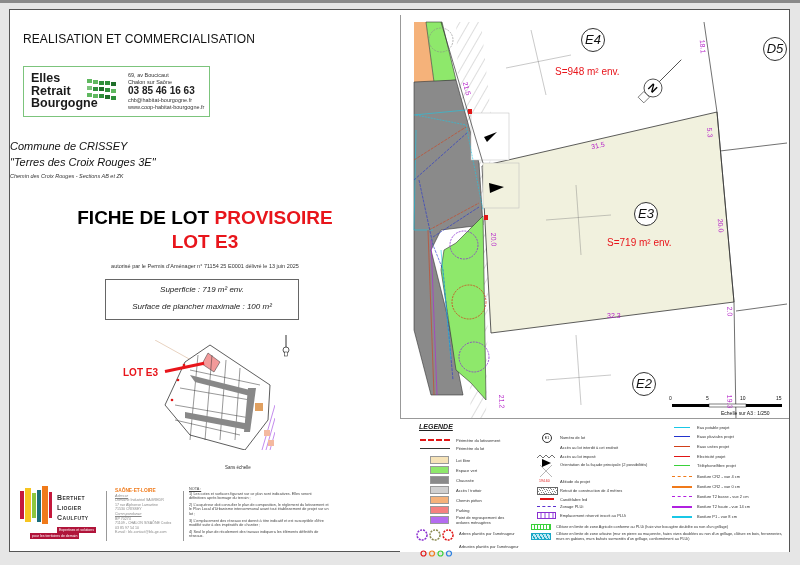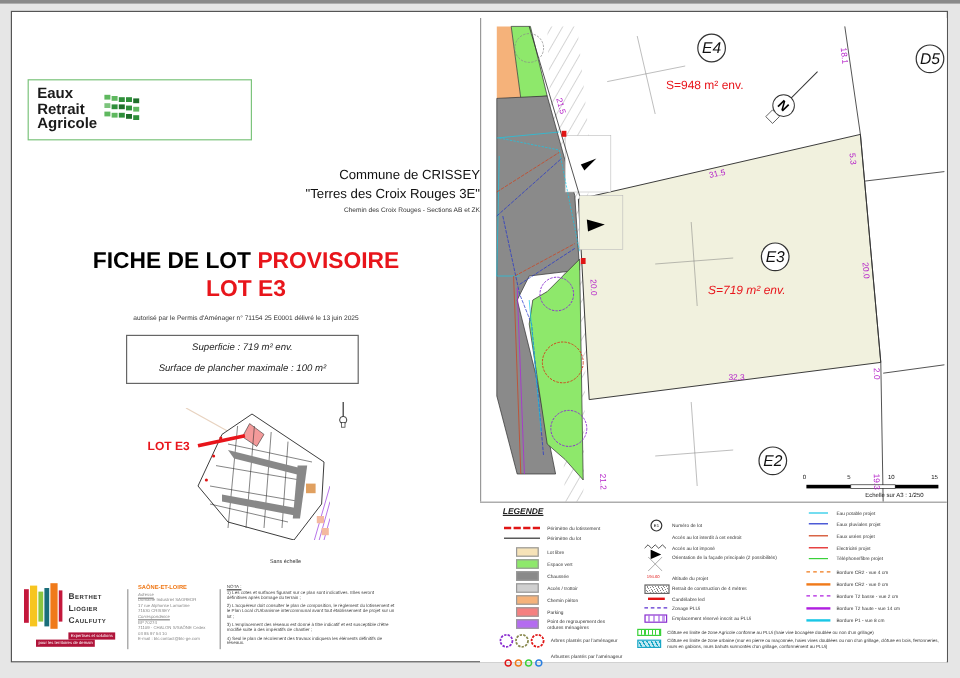--- a/index.html
+++ b/index.html
@@ -8,64 +8,72 @@
   .frame{position:absolute;left:9px;top:9px;width:781px;height:543px;background:#fff;border:1px solid #555;box-sizing:border-box;}
   .topband{position:absolute;left:0;top:0;width:800px;height:3px;background:#8a8a8a;}
   .abs{position:absolute;}
   .real{left:14px;top:22px;font-size:12px;color:#111;letter-spacing:0.1px;}
   .logo{left:13px;top:56px;width:187px;height:51px;border:1.5px solid #7cc47c;box-sizing:border-box;background:#fff;}
   .logo .name{position:absolute;left:7px;top:5px;font-size:12.5px;font-weight:bold;line-height:12.5px;color:#1a1a1a;}
   .logo .squares{position:absolute;left:63px;top:12px;width:30px;height:28px;}
   .logo .sq{position:absolute;width:5px;height:4px;background:#2f8f3a;}
   .logo .info{position:absolute;left:104px;top:5px;font-size:5.5px;color:#333;line-height:6.5px;}
   .logo .phone{font-size:10px;font-weight:bold;color:#222;line-height:12px;}
-  .commune{left:0;width:390px;text-align:right;}
+  .commune{left:0;width:390px;text-align:left;font-style:italic;}
   .fiche{left:0;width:390px;text-align:center;font-weight:bold;font-size:19px;}
   .red{color:#e8151b;}
   .infobox{left:93px;top:279px;width:194px;height:41px;border:1px solid #666;box-sizing:border-box;font-style:italic;font-size:8px;text-align:center;color:#222;}
   .map-area{position:absolute;left:400px;top:15px;width:388px;height:405px;overflow:hidden;background:#fff;border-left:1px solid #999;}
   .legend{position:absolute;left:400px;top:418px;width:389px;height:133px;background:#fff;border-top:1px solid #999;}
   .lg-item{position:absolute;font-size:4px;color:#333;white-space:nowrap;}
   .swatch{position:absolute;width:19px;height:8px;border:1px solid #999;box-sizing:border-box;}
   .circle-lbl{position:absolute;width:22px;height:22px;border:1px solid #333;border-radius:50%;text-align:center;line-height:22px;font-style:italic;font-size:13px;color:#111;background:#fff;}
   .dim{position:absolute;font-size:7px;color:#b420c8;}
   .surf{position:absolute;font-size:10px;color:#e8151b;}
   .notes{left:186px;top:487px;width:140px;font-size:3.8px;color:#444;line-height:4.6px;}
 </style>
 </head>
 <body>
 
 <div class="sheet">
   <div class="topband"></div>
   <div class="frame"></div>
 
+  <div class="abs real" style="left:23px;top:32px;">REALISATION ET COMMERCIALISATION</div>
 
   <div class="abs logo" style="left:23px;top:66px;">
     <div class="name">
-      <div>Eaux</div>
+      <div>Elles</div>
       <div>Retrait</div>
-      <div>Agricole</div>
+      <div>Bourgogne</div>
     </div>
     <div class="squares">
       <div class="sq" style="left:0;top:0;background:#5fb85f"></div>
         <div class="sq" style="left:6px;top:1px;background:#5fb85f"></div>
         <div class="sq" style="left:12px;top:2px;background:#2f8f3a"></div>
         <div class="sq" style="left:18px;top:2px;background:#2f8f3a"></div>
         <div class="sq" style="left:24px;top:3px;background:#1f6f2a"></div>
       <div class="sq" style="left:0;top:7px;background:#7cc47c"></div>
         <div class="sq" style="left:6px;top:8px;background:#2f8f3a"></div>
         <div class="sq" style="left:12px;top:8px;background:#1f6f2a"></div>
         <div class="sq" style="left:18px;top:9px;background:#2f8f3a"></div>
         <div class="sq" style="left:24px;top:10px;background:#5fb85f"></div>
       <div class="sq" style="left:0;top:14px;background:#5fb85f"></div>
         <div class="sq" style="left:6px;top:15px;background:#5fb85f"></div>
         <div class="sq" style="left:12px;top:15px;background:#2f8f3a"></div>
         <div class="sq" style="left:18px;top:16px;background:#1f6f2a"></div>
         <div class="sq" style="left:24px;top:17px;background:#2f8f3a"></div>
     </div>
+    <div class="info">
+      <div>69, av Boucicaut</div>
+      <div>Chalon sur Saône</div>
+      <div class="phone">03 85 46 16 63</div>
+      <div>chb@habitat-bourgogne.fr</div>
+      <div>www.coop-habitat-bourgogne.fr</div>
+    </div>
   </div>
 
   <div class="abs commune" style="left:10px;top:140px;font-size:11px;color:#111;">Commune de CRISSEY</div>
   <div class="abs commune" style="left:10px;top:156px;font-size:11px;color:#111;">"Terres des Croix Rouges 3E"</div>
   <div class="abs commune" style="left:10px;top:173px;font-size:5.5px;color:#333;">Chemin des Croix Rouges - Sections AB et ZK</div>
 
   <div class="abs fiche" style="left:10px;top:207px;">
     <span>FICHE DE LOT </span><span class="red">PROVISOIRE</span>
   </div>
   <div class="abs fiche red" style="left:10px;top:231px;">LOT E3</div>
@@ -233,21 +241,21 @@
 
       <rect x="671" y="404" width="37" height="3" fill="#000"></rect>
       <rect x="708" y="404" width="37" height="3" fill="#fff" stroke="#000" stroke-width="0.5"></rect>
       <rect x="745" y="404" width="36" height="3" fill="#000"></rect>
     </svg>
 
     <div class="circle-lbl" style="left:180px;top:13px;">E4</div>
     <div class="surf" style="left:154px;top:51px;">S=948 m² env.</div>
     <div class="circle-lbl" style="left:362px;top:22px;">D5</div>
     <div class="circle-lbl" style="left:233px;top:187px;">E3</div>
-    <div class="surf" style="left:189px;top:222px;font-style:italic;">S=719 m² env.</div>
+    <div class="surf" style="left:206px;top:222px;">S=719 m² env.</div>
     <div class="circle-lbl" style="left:231px;top:357px;">E2</div>
 
     <div class="dim" style="left:295px;top:28px;transform:rotate(85deg);">18.1</div>
     <div class="dim" style="left:59px;top:70px;transform:rotate(75deg);">21.5</div>
     <div class="dim" style="left:190px;top:127px;transform:rotate(-12deg);">31.5</div>
     <div class="dim" style="left:304px;top:114px;transform:rotate(85deg);">5.3</div>
     <div class="dim" style="left:313px;top:207px;transform:rotate(85deg);">20.0</div>
     <div class="dim" style="left:86px;top:221px;transform:rotate(88deg);">20.0</div>
     <div class="dim" style="left:206px;top:297px;">32.3</div>
     <div class="dim" style="left:324px;top:293px;transform:rotate(88deg);">2.0</div>

